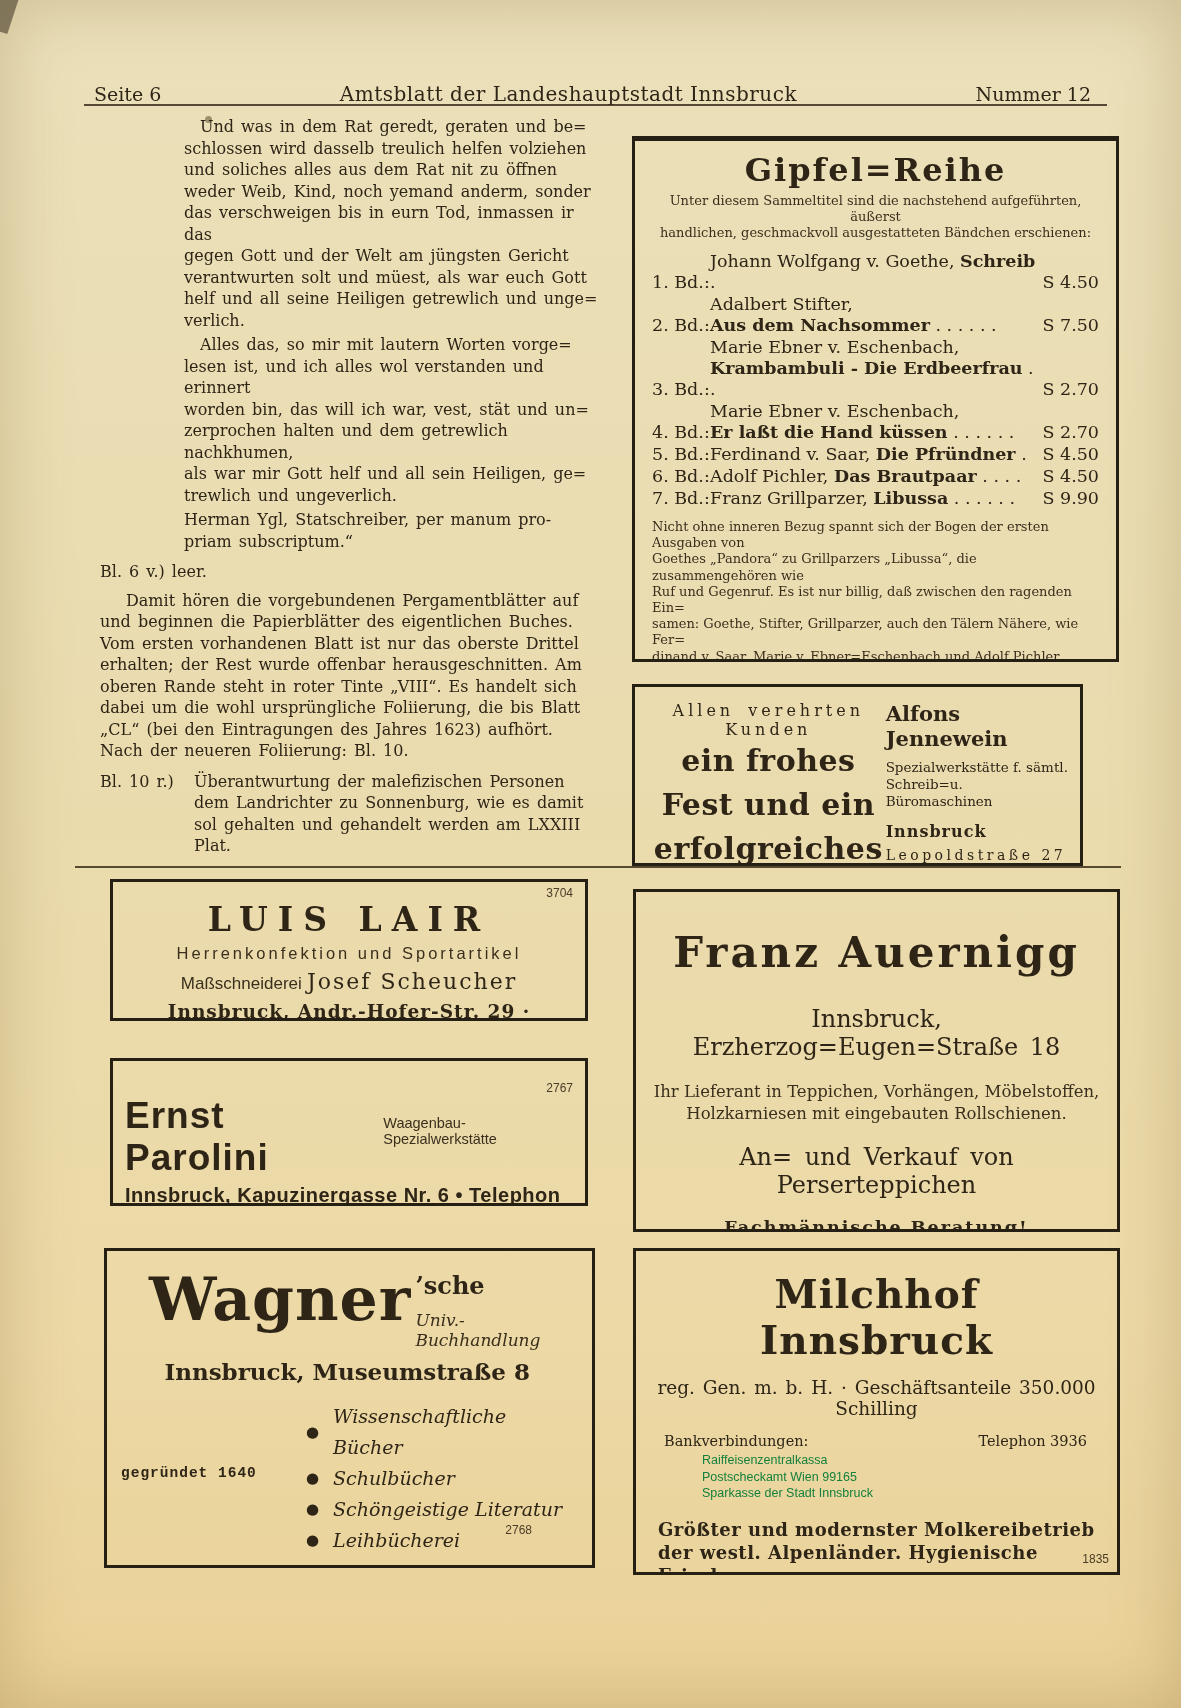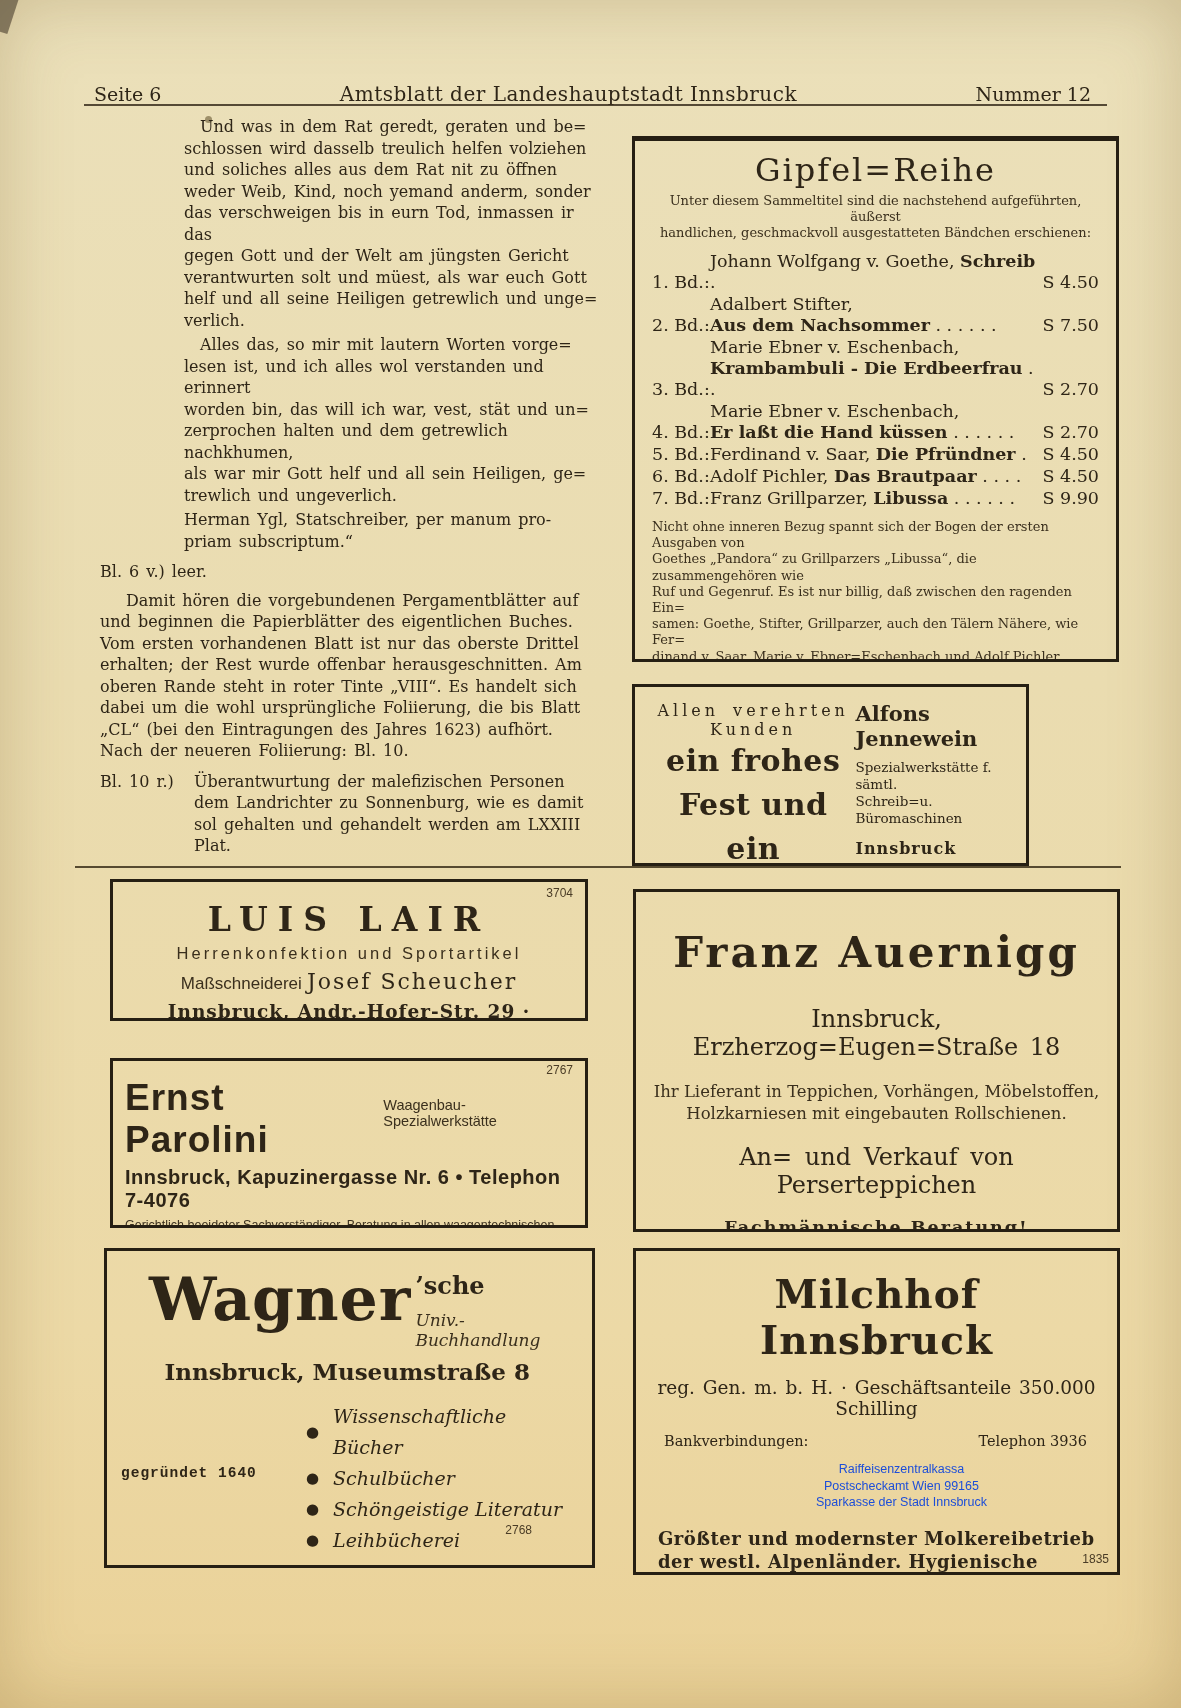--- a/index.html
+++ b/index.html
@@ -31,53 +31,53 @@
   .bl10-label{width:94px;flex:none;}
   .bl10-text{flex:1;}
   .p4{margin-top:7px;text-indent:24px;}
 
   
   .adbox{position:absolute;border:3px solid #261f13;box-sizing:border-box;overflow:hidden;}
   .adnum{font-family:"Liberation Sans",sans-serif;font-size:12px;color:#4a3c26;}
 
   
   .gipfel{left:632px;top:136px;width:487px;height:526px;border-top-width:5px;padding:0 17px;}
-  .g-title{text-align:center;margin-top:12px;font-size:32px;line-height:34px;font-weight:normal;letter-spacing:2px;}
+  .g-title{text-align:center;margin-top:12px;font-size:32px;line-height:34px;font-weight:bold;letter-spacing:2px;}
   .g-intro{margin-top:6px;font-size:13px;line-height:16px;text-align:center;color:#3a2f1d;}
   .g-list{margin-top:10px;font-size:17.5px;}
   .g-row{display:flex;align-items:flex-end;line-height:21px;margin-bottom:1px;}
   .g-no{width:58px;flex:none;}
   .g-mid{flex:1;}
   .g-author{display:block;}
   .g-price{width:62px;flex:none;text-align:right;}
   .g-para1{margin-top:10px;font-size:13px;line-height:16.2px;color:#3a2f1d;}
 
   
-  .jennewein{left:632px;top:684px;width:397px;height:182px;display:flex;padding:14px 10px 10px 16px;}
+  .jennewein{left:632px;top:684px;width:451px;height:182px;display:flex;padding:14px 10px 10px 16px;}
   .j-left{width:56%;text-align:center;}
   .j-greet{font-size:16px;letter-spacing:4px;word-spacing:5px;}
   .j-wish{font-size:30px;font-weight:bold;line-height:44px;letter-spacing:.5px;}
   .j-right{width:44%;text-align:left;}
   .j-name{font-size:21px;font-weight:bold;}
   .j-desc{font-size:13.5px;line-height:17px;margin-top:8px;}
   .j-city{font-size:16px;font-weight:bold;margin-top:12px;letter-spacing:1px;}
   .j-street{font-size:14px;letter-spacing:3.5px;margin-top:6px;}
 
   
   .luislair{left:110px;top:879px;width:478px;height:142px;padding:4px 12px;}
   .ll-num{text-align:right;}
   .ll-name{text-align:center;font-size:33px;font-weight:bold;letter-spacing:10px;font-family:"DejaVu Serif",serif;margin-top:0px;}
   .ll-sub{text-align:center;font-size:16.5px;letter-spacing:3px;font-family:"Liberation Sans",sans-serif;margin-top:5px;color:#3a2f1d;}
   .ll-line3{text-align:center;margin-top:6px;}
   .ll-tailor{font-size:17px;font-family:"Liberation Sans",sans-serif;color:#3a2f1d;}
   .ll-scheucher{font-size:22px;font-weight:normal;letter-spacing:2px;}
   .ll-addr{text-align:center;font-size:18.5px;font-weight:bold;letter-spacing:1px;margin-top:7px;}
 
   
-  .parolini{left:110px;top:1058px;width:478px;height:170px;padding:2px 12px;font-family:"Liberation Sans",sans-serif;}
+  .parolini{left:110px;top:1058px;width:478px;height:148px;padding:20px 12px;font-family:"Liberation Sans",sans-serif;}
   .pa-num{text-align:right;}
   .pa-row{display:flex;align-items:baseline;margin-top:0px;}
   .pa-name{font-size:37px;font-weight:bold;letter-spacing:1px;}
   .pa-tag{font-size:14.5px;margin-left:12px;color:#3a2f1d;}
   .pa-addr{font-size:20px;font-weight:bold;margin-top:5px;letter-spacing:.5px;}
   .pa-details{font-size:12.5px;line-height:16px;margin-top:5px;color:#3a2f1d;}
 
   
   .auernigg{left:633px;top:889px;width:487px;height:343px;padding:8px 16px;text-align:center;}
   .au-name{font-size:42px;font-weight:bold;letter-spacing:3px;margin-top:28px;}
@@ -99,21 +99,21 @@
   .w-items{flex:1;}
   .w-item{display:flex;align-items:center;font-size:19px;font-style:italic;line-height:31px;}
   .w-bullet{font-style:normal;font-size:15px;margin-right:14px;}
   .w-num{position:absolute;right:60px;bottom:28px;}
 
   
   .milchhof{left:633px;top:1248px;width:487px;height:327px;padding:4px 16px;}
   .m-name{text-align:center;font-size:39px;font-weight:bold;letter-spacing:1px;margin-top:16px;}
   .m-sub{font-size:18.5px;text-align:center;margin-top:14px;word-spacing:2px;}
   .m-bankrow{display:flex;justify-content:space-between;margin-top:14px;padding:0 14px 0 12px;font-size:14.5px;}
-  .m-banks{font-family:"Liberation Sans",sans-serif;font-size:12.5px;line-height:16.5px;margin-top:12px;padding-left:50px;color:#1d4ed8;text-align:center;}
+  .m-banks{font-family:"Liberation Sans",sans-serif;font-size:12.5px;line-height:16.5px;margin-top:3px;padding-left:50px;color:#15803d;}
   .m-body{font-size:18px;line-height:23px;font-weight:bold;margin-top:16px;padding-left:6px;letter-spacing:.5px;}
   .m-num{position:absolute;right:8px;bottom:6px;}
 
   .divider{position:absolute;left:75px;width:1046px;top:866px;border-top:2px solid #463a22;opacity:.9;}
   b{font-weight:bold;}
 </style>
 </head>
 <body>
 
 <div class="page">

